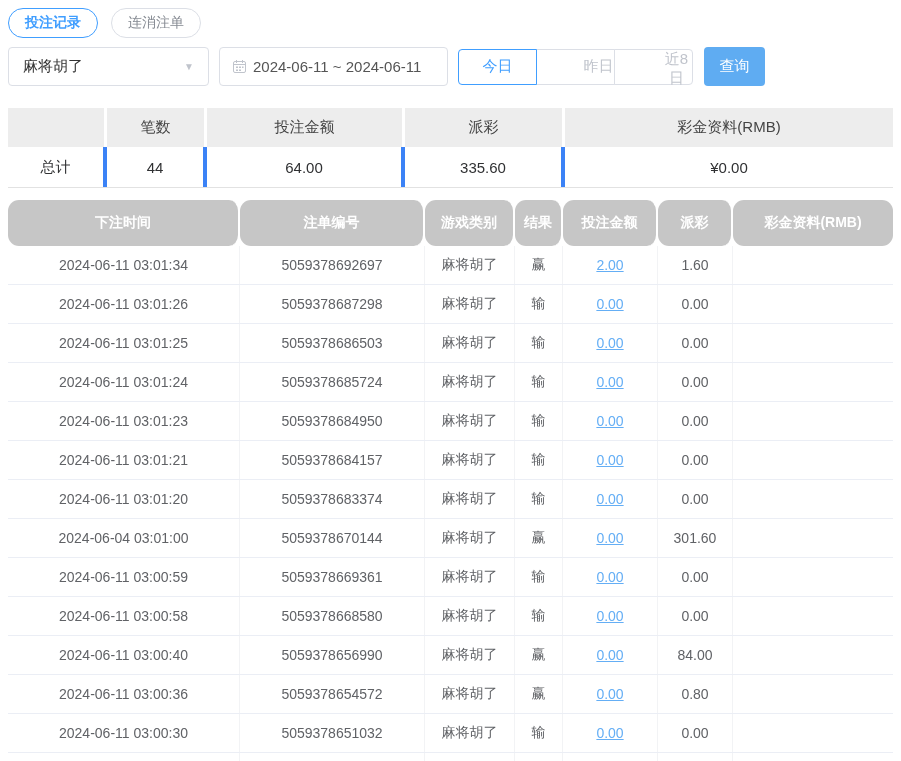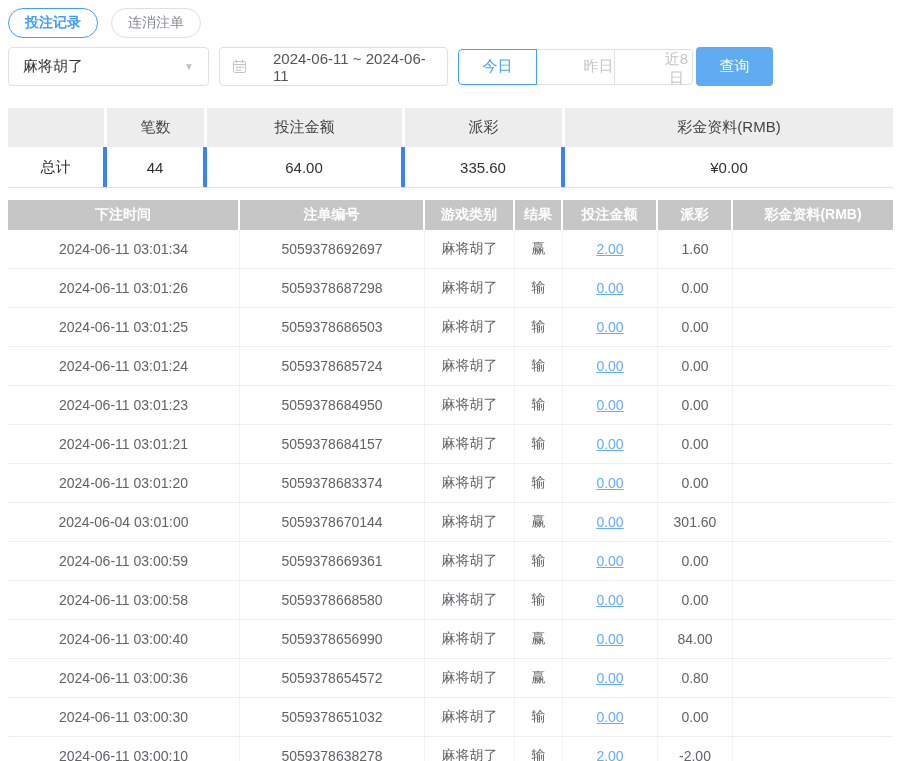--- a/index.html
+++ b/index.html
@@ -26,36 +26,36 @@
   
   .filter-row { display: flex; align-items: center; margin-bottom: 22px; }
   .select {
     width: 201px; height: 39px; border: 1px solid #dcdfe6; border-radius: 4px;
     display: flex; align-items: center; justify-content: space-between;
     padding: 0 14px; font-size: 15px; color: #333; cursor: pointer; background:#fff;
   }
   .caret { color: #c0c4cc; font-size: 10px; line-height: 1; }
   .date-input {
     width: 229px; height: 39px; border: 1px solid #dcdfe6; border-radius: 4px;
-    display: flex; align-items: center; gap: 26px; padding: 0 12px;
+    display: flex; align-items: center; gap: 6px; padding: 0 12px;
     margin-left: 10px; font-size: 15px; color: #555; background:#fff; cursor: pointer;
   }
   .cal-icon { display: inline-flex; color: #c0c4cc; }
   .btn-group { display: flex; margin-left: 10px; }
   .qbtn {
     width: 79px; height: 36px; background: #fff; border: 1px solid #dcdfe6;
     font-size: 15px; color: #c0c4cc; cursor: pointer; position: relative;
     font-family: inherit; padding: 0;
   }
   .qbtn + .qbtn { margin-left: -1px; padding-left: 46px; }
   .qbtn:first-child { border-radius: 4px 0 0 4px; }
   .qbtn:last-child { border-radius: 0 4px 4px 0; }
   .qbtn.active { color: var(--accent, #409eff); border-color: var(--accent, #409eff); z-index: 2; }
   .query-btn {
-    margin-left: 3px; width: 77px; height: 39px; border: none; border-radius: 4px;
+    margin-left: 11px; width: 61px; height: 39px; border: none; border-radius: 4px;
     background: var(--button-blue, #5facf2); color: #fff; font-size: 15px;
     cursor: pointer; font-family: inherit;
   }
 
   
   .sum-table { margin-bottom: 12px; }
   .sum-header, .sum-row {
     display: grid; grid-template-columns: 99px 100px 198px 160px 328px;
   }
   .sum-header .cell {
@@ -69,22 +69,22 @@
     font-size: 15px; color: #303133; border-right: 4px solid #3b82f6; background:#fff;
   }
   .sum-row .cell:last-child { border-right: none; }
 
   
   .main-header, .body-row {
     display: grid; grid-template-columns: 232px 185px 90px 48px 95px 75px 160px;
   }
   .main-header .cell {
     background: var(--header-gray, #c6c6c6); color: #fff; font-weight: bold;
-    height: 30px; display: flex; align-items: center; justify-content: center;
-    font-size: 14px; border-right: 2px solid #fff;
+    height: 46px; display: flex; align-items: center; justify-content: center;
+    font-size: 14px; border-right: 2px solid #fff; border-radius: 11px;
   }
   .main-header .cell:last-child { border-right: none; }
   .body-row { border-bottom: 1px solid #ebeef5; background: #fff; }
   .body-row .cell {
     height: 38px; display: flex; align-items: center; justify-content: center;
     font-size: 14px; color: #606266; border-right: 1px solid #f2f3f5;
   }
   .body-row .cell:last-child { border-right: none; }
   .bet-link { color: var(--link-blue, #64aef5); text-decoration: underline; cursor: pointer; }
   .neg { color: var(--negative-red, #f25b5b); }

